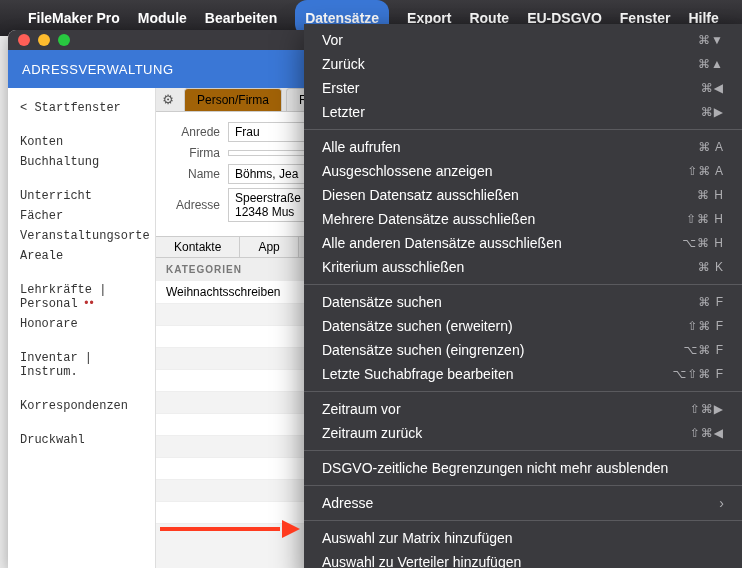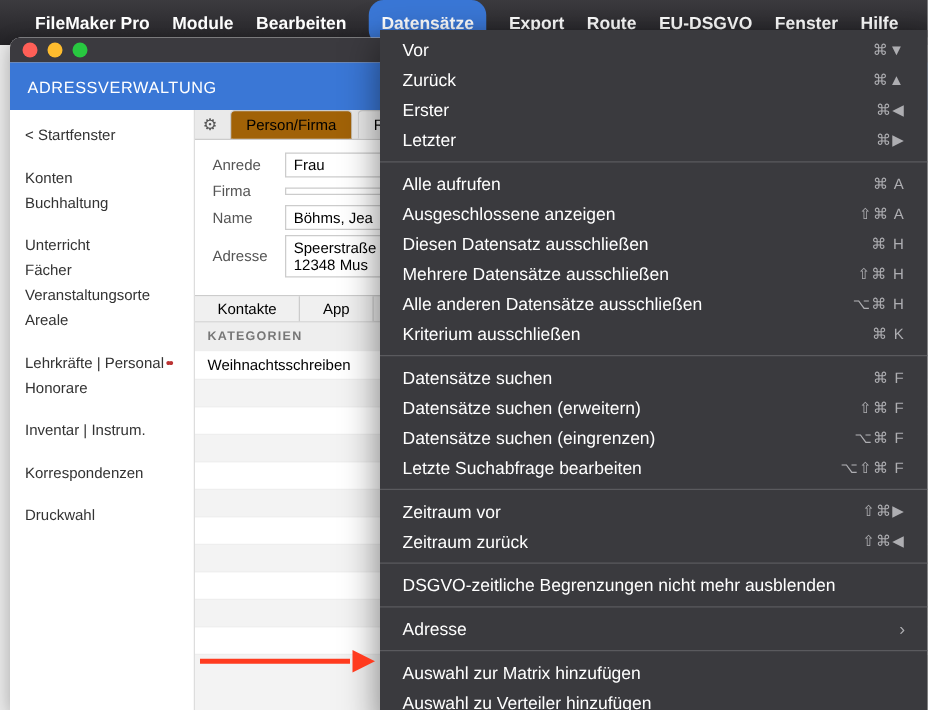--- a/index.html
+++ b/index.html
@@ -19,32 +19,32 @@
   .dot.r { background: #ff5f57; } .dot.y { background: #febc2e; } .dot.g { background:#28c840; }
   .header { height: 38px; background: #3a77d6; display: flex; align-items: center; color: #fff; padding: 0 14px; justify-content: space-between; }
   .header .title { font-size: 13px; font-weight: 400; letter-spacing: .5px; }
   .header .tools { display: flex; gap: 12px; font-size: 18px; }
 
   .body { display: flex; height: calc(100% - 58px); }
 
   
   .sidebar { width: 148px; background: #fff; border-right: 1px solid #ddd; padding: 10px 12px; font-size: 12px; color:#333; }
   .sidebar .group { margin-bottom: 14px; }
-  .sidebar .item { padding: 3px 0; cursor: default; }
+  .sidebar .item { padding: 3px 0; cursor: default; font-family: Liberation Mono, monospace; }
   .sidebar .item.withdots::after { content:" ••"; color:#b33; letter-spacing:-2px;}
 
   
   .main { flex: 1; background: #f3f3f3; position: relative; }
   .tabs1 { height: 24px; background: #eaeaea; display: flex; align-items: center; border-bottom: 1px solid #ccc; }
   .tabs1 .gear { width: 24px; text-align: center; color:#555;}
   .tabs1 .tab { padding: 4px 12px; font-size:12px; background:#a16207; border:1px solid #ccc; border-bottom:none; border-radius:4px 4px 0 0; margin-left:4px;}
   .tabs1 .tab.inactive { background:#eaeaea; }
   .form { background:#fff; padding: 10px 14px; font-size:12px; }
   .form .row { display:flex; align-items:center; gap:8px; margin-bottom:4px;}
-  .form .row label { width:50px; text-align:left; color:#555;}
+  .form .row label { width:50px; text-align:right; color:#555;}
   .form .row .val { border:1px solid #ccc; padding:2px 6px; flex:1; background:#fff;}
   .tabs2 { height: 22px; background:#eaeaea; display:flex; border-top:1px solid #ccc; border-bottom:1px solid #ccc;}
   .tabs2 .tab { padding:3px 18px; font-size:12px; border-right:1px solid #ccc; background:#f0f0f0;}
   .kateg { padding: 6px 10px; font-size:10px; letter-spacing:1px; color:#777; font-weight:700; background:#eee;}
   .list .row { padding:4px 10px; font-size:12px; border-bottom:1px solid #eee;}
   .list .row:nth-child(even){ background:#f3f3f3;}
   .list .row:nth-child(odd){ background:#ffffff;}
   .list .row.empty{ height:22px;}
 
   

